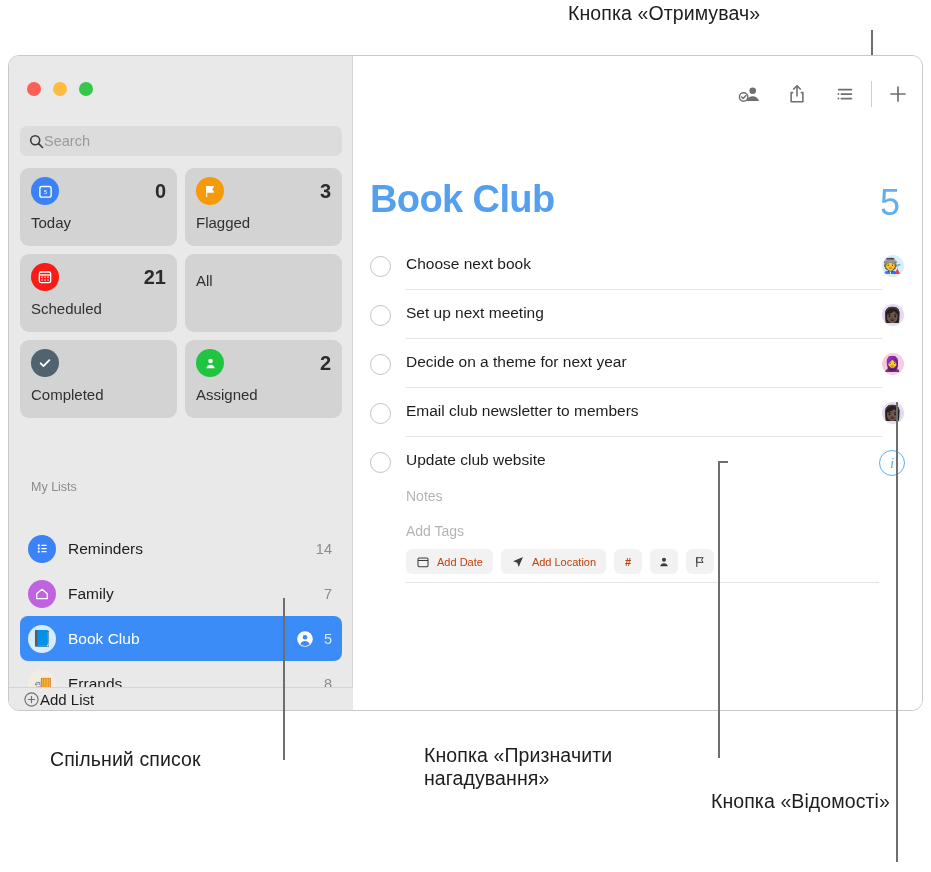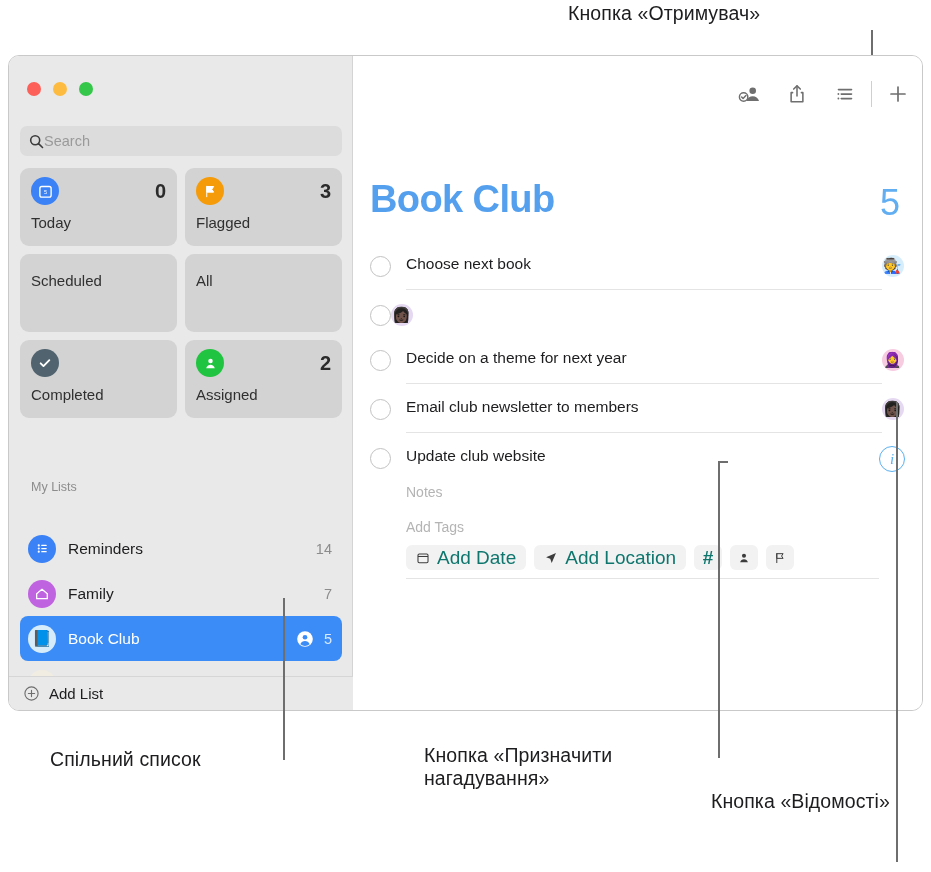--- a/index.html
+++ b/index.html
@@ -75,23 +75,23 @@
   }
   .list-row.selected{background:#3b8cf7;}
   .list-row .ico{width:28px;height:28px;border-radius:50%;flex:0 0 28px;
     display:flex;align-items:center;justify-content:center;margin-right:12px;font-size:16px;}
   .list-row .nm{font-size:15.5px;color:#1d1d1f;flex:1;}
   .list-row.selected .nm{color:#ffffff;}
   .list-row .ct{font-size:14.5px;color:#8c8c8c;}
   .list-row.selected .ct{color:#d8e9ff;}
   .shared-mark{margin-right:10px;display:flex;align-items:center;}
   .add-list{
-    position:absolute;left:0;bottom:0;width:344px;height:34px;
+    position:absolute;left:0;bottom:0;width:344px;height:23px;
     background:#e9e9e9;border-top:1px solid #d6d6d6;
-    display:flex;align-items:center;padding-left:14px;box-sizing:border-box;gap:9px;
+    display:flex;align-items:center;padding-left:14px;box-sizing:border-box;
   }
   .add-list .al-txt{font-size:15px;color:#1d1d1f;}
 
   
   .toolbar{
     position:absolute;right:0;top:18px;height:40px;display:flex;align-items:center;gap:0;
   }
   .tb-btn{width:48px;height:40px;display:flex;align-items:center;justify-content:center;color:#6f6f6f;}
   .tb-sep{width:1px;height:26px;background:#cfcfcf;margin:0 2px;}
 
@@ -105,21 +105,21 @@
   
   .rlist{position:absolute;left:17px;top:185px;right:0;}
   .rrow{position:relative;display:flex;align-items:flex-start;min-height:45px;padding-top:3px;box-sizing:border-box;}
   .rcirc{width:21px;height:21px;border-radius:50%;border:1.5px solid #c2c2c2;flex:0 0 21px;margin-top:12px;box-sizing:border-box;}
   .rbody{flex:1;margin-left:15px;border-bottom:1px solid #e4e4e4;padding-bottom:8px;min-height:37px;}
   .rtitle{font-size:15.5px;color:#1d1d1f;padding-top:11px;}
   .rsub{font-size:14px;color:#b4b4b4;margin-top:19px;}
   .chips{display:flex;align-items:center;gap:8px;margin-top:10px;}
   .chip{
     background:#f2f2f2;border-radius:6px;height:25px;display:flex;align-items:center;
-    padding:0 10px;gap:7px;font-size:19px;color:#0f766e;box-sizing:border-box;
+    padding:0 10px;gap:7px;font-size:11px;color:#c2410c;box-sizing:border-box;
   }
   .chip.sq{width:28px;padding:0;justify-content:center;}
   .ravatar{
     width:22px;height:22px;border-radius:50%;flex:0 0 22px;margin:11px 18px 0 0;
     display:flex;align-items:center;justify-content:center;font-size:15px;overflow:hidden;
   }
   .rinfo{width:24px;height:24px;border-radius:50%;border:1.6px solid #5ab0f0;flex:0 0 24px;
     margin:10px 17px 0 0;display:flex;align-items:center;justify-content:center;
     color:#5ab0f0;font-size:15px;font-style:italic;font-family:"Liberation Serif",serif;}
 </style>
@@ -173,20 +173,37 @@
               <svg viewBox="0 0 24 24" width="15" height="15">
                   <path d="M6 3v18M6 4h11l-3 4.5 3 4.5H6z" fill="#fff" stroke="#fff" stroke-width="1.6" stroke-linejoin="round"></path>
                 </svg>
             </div>
             <div class="cnt">3</div>
           </div>
           <div class="lbl">Flagged</div>
         </div>
 
         <div class="stat">
+          <div class="top">
+            <div class="badge" style="background:#f81b16;">
+              <svg viewBox="0 0 24 24" width="16" height="16">
+                  <rect x="3.5" y="4.5" width="17" height="16" rx="2.6" fill="none" stroke="#fff" stroke-width="2"></rect>
+                  <line x1="3.5" y1="9" x2="20.5" y2="9" stroke="#fff" stroke-width="2"></line>
+                  <g fill="#fff">
+                    <rect x="6.5" y="11.5" width="2" height="2"></rect>
+                    <rect x="11" y="11.5" width="2" height="2"></rect>
+                    <rect x="15.5" y="11.5" width="2" height="2"></rect>
+                    <rect x="6.5" y="15.5" width="2" height="2"></rect>
+                    <rect x="11" y="15.5" width="2" height="2"></rect>
+                    <rect x="15.5" y="15.5" width="2" height="2"></rect>
+                  </g>
+                </svg>
+            </div>
+            <div class="cnt">21</div>
+          </div>
           <div class="lbl">Scheduled</div>
         </div>
 
         <div class="stat">
           <div class="lbl">All</div>
         </div>
 
         <div class="stat">
           <div class="top">
             <div class="badge" style="background:#50636f;">
@@ -329,20 +346,23 @@
           <div class="rbody">
             <div class="rtitle">Choose next book</div>
           </div>
           <div class="ravatar" style="background:#d6eefb;">
               <span>🧑‍🏭</span>
             </div>
         </div>
 
         <div class="rrow">
           <div class="rcirc"></div>
+          <div class="rbody">
+            <div class="rtitle">Set up next meeting</div>
+          </div>
           <div class="ravatar" style="background:#e5d9f2;">
               <span>👩🏿</span>
             </div>
         </div>
 
         <div class="rrow">
           <div class="rcirc"></div>
           <div class="rbody">
             <div class="rtitle">Decide on a theme for next year</div>
           </div>

